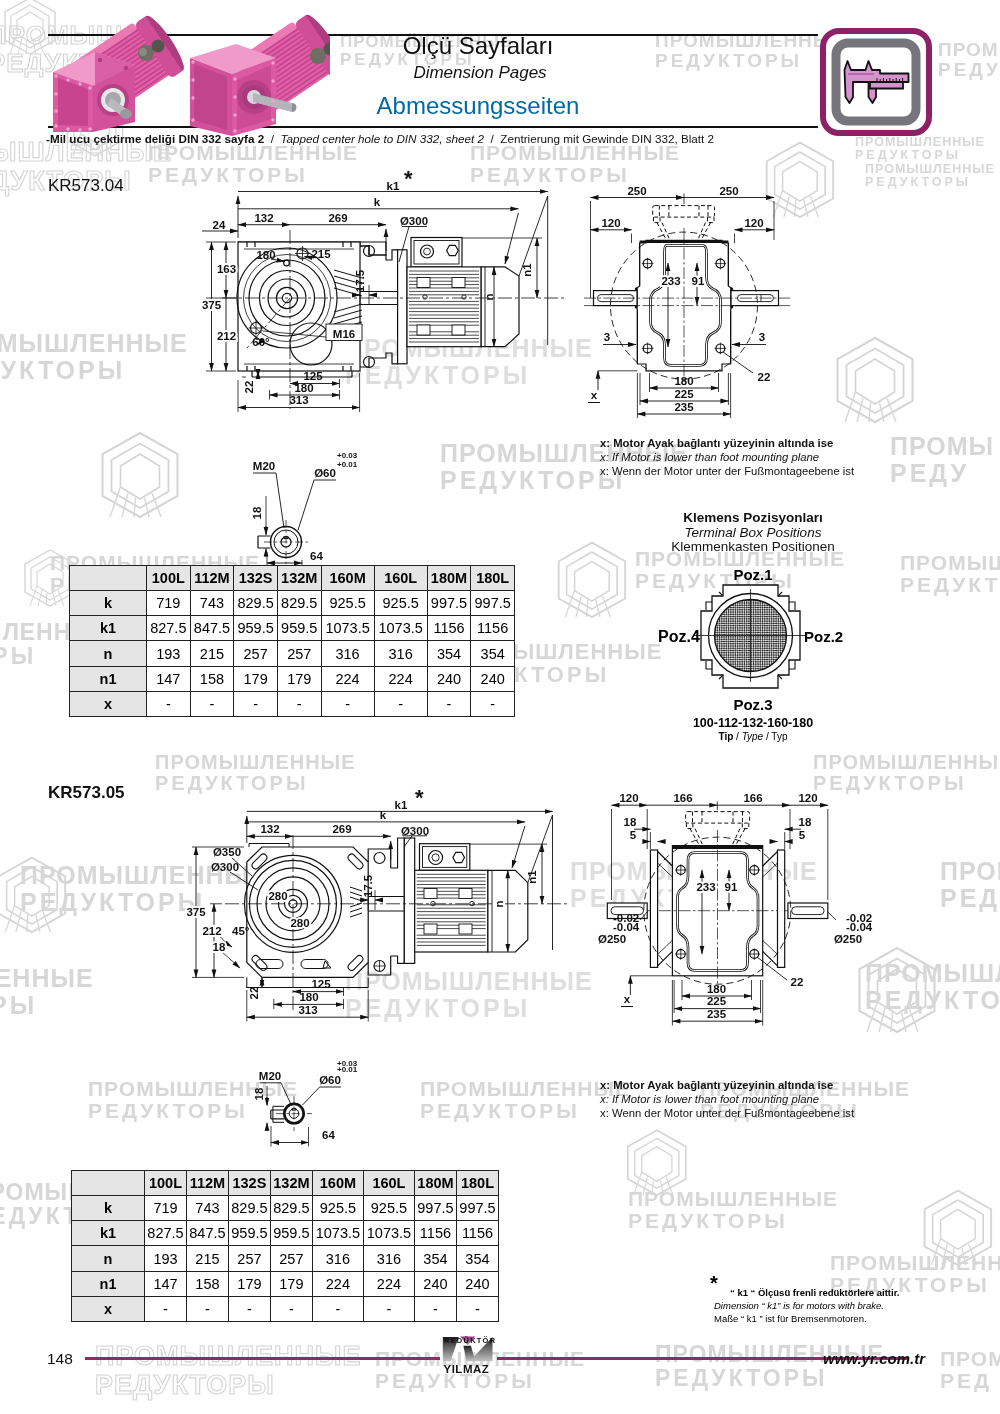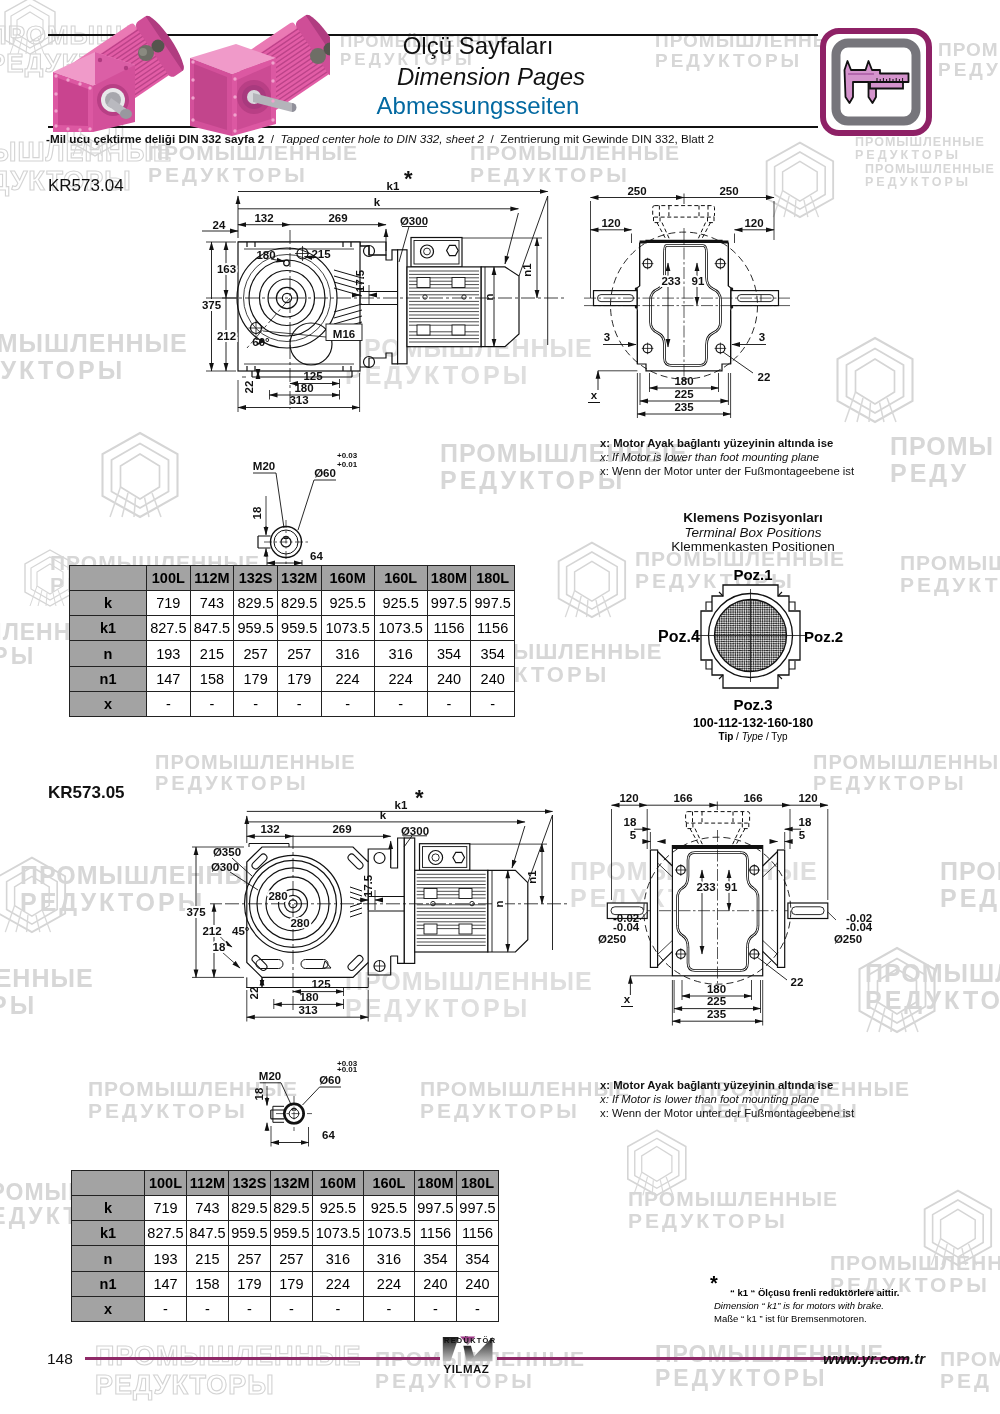--- a/index.html
+++ b/index.html
@@ -3,21 +3,21 @@
 <style>
 html,body{margin:0;padding:0}
 body{width:1000px;height:1414px;position:relative;background:#fff;font-family:"Liberation Sans",sans-serif;overflow:hidden}
 .abs{position:absolute}
 .wm{position:absolute;color:#d7d7d7;font-weight:bold;letter-spacing:1px;line-height:1.06;white-space:nowrap}
 .wm .l2{letter-spacing:3px}
 .wmo{position:absolute;color:#fff;-webkit-text-stroke:1.1px #d4d4d4;font-weight:bold;letter-spacing:1px;line-height:1.06;white-space:nowrap}
 .dimtxt{font-family:"Liberation Sans",sans-serif;font-weight:bold;font-size:11.5px;fill:#111}
 table.dim{border-collapse:collapse;font-size:14.5px;text-align:center}
 table.dim td,table.dim th{border:1.4px solid #222;padding:0}
-table.dim th{background:#a3a3a3;font-weight:bold}
+table.dim th{background:#e5e5e5;font-weight:bold}
 table.dim td{background:#fff}
 </style></head>
 <body>
 
 <div id="wmlayer">
 <svg width="0" height="0" style="position:absolute">
       <defs>
 <g id="hex">
           <path d="M30 2 L55 16 L55 44 L30 58 L5 44 L5 16 Z" fill="none" stroke="#d5d5d5" stroke-width="1.4"></path>
           <path d="M30 9 L49 20 L49 41 L30 52 L11 41 L11 20 Z" fill="none" stroke="#d5d5d5" stroke-width="1.2"></path>
@@ -99,21 +99,21 @@
 <div class="wm" style="left:655px;top:1342px;font-size:23px">ПРОМЫШЛЕННЫЕ<br><span class="l2">РЕДУКТОРЫ</span></div>
 <div class="wm" style="left:940px;top:1348px;font-size:21px">ПРОМ<br><span class="l2">РЕД</span></div>
 </div>
 
 <div class="abs" style="left:48px;top:34px;width:770px;height:1.6px;background:#111"></div>
 
 <div class="abs" style="left:48px;top:126px;width:770px;height:1.6px;background:#111"></div>
 
 <div class="abs" style="left:328px;top:32px;width:300px;text-align:center;font-size:24px;font-weight:normal;color:#111">Ölçü Sayfaları</div>
 
-<div class="abs" style="left:341px;top:63px;width:300px;text-align:center;font-size:24px;font-style:italic;color:#111">Dimension Pages</div>
+<div class="abs" style="left:330px;top:63px;width:300px;text-align:center;font-size:17px;font-style:italic;color:#111">Dimension Pages</div>
 
 <div class="abs" style="left:328px;top:92px;width:300px;text-align:center;font-size:24px;color:#0369a1">Abmessungsseiten</div>
 
 <svg class="abs" style="left:0px;top:8px" width="200" height="130" viewBox="0 0 200 130">
   <g stroke="none">
     <g transform="translate(14 4) rotate(-34 118 52)">
       <rect x="70" y="24" width="78" height="58" fill="#e25da6"></rect>
       <path d="M72 27 h74 M72 31 h74 M72 35 h74 M72 39 h74 M72 43 h74 M72 47 h74 M72 51 h74 M72 55 h74 M72 59 h74 M72 63 h74 M72 67 h74 M72 71 h74 M72 75 h74 M72 79 h74" stroke="#bc4389" stroke-width="1.4" fill="none"></path>
       <rect x="66" y="20" width="10" height="66" fill="#d14f98"></rect>
       <rect x="142" y="20" width="18" height="66" rx="5" fill="#cf4e97"></rect>

